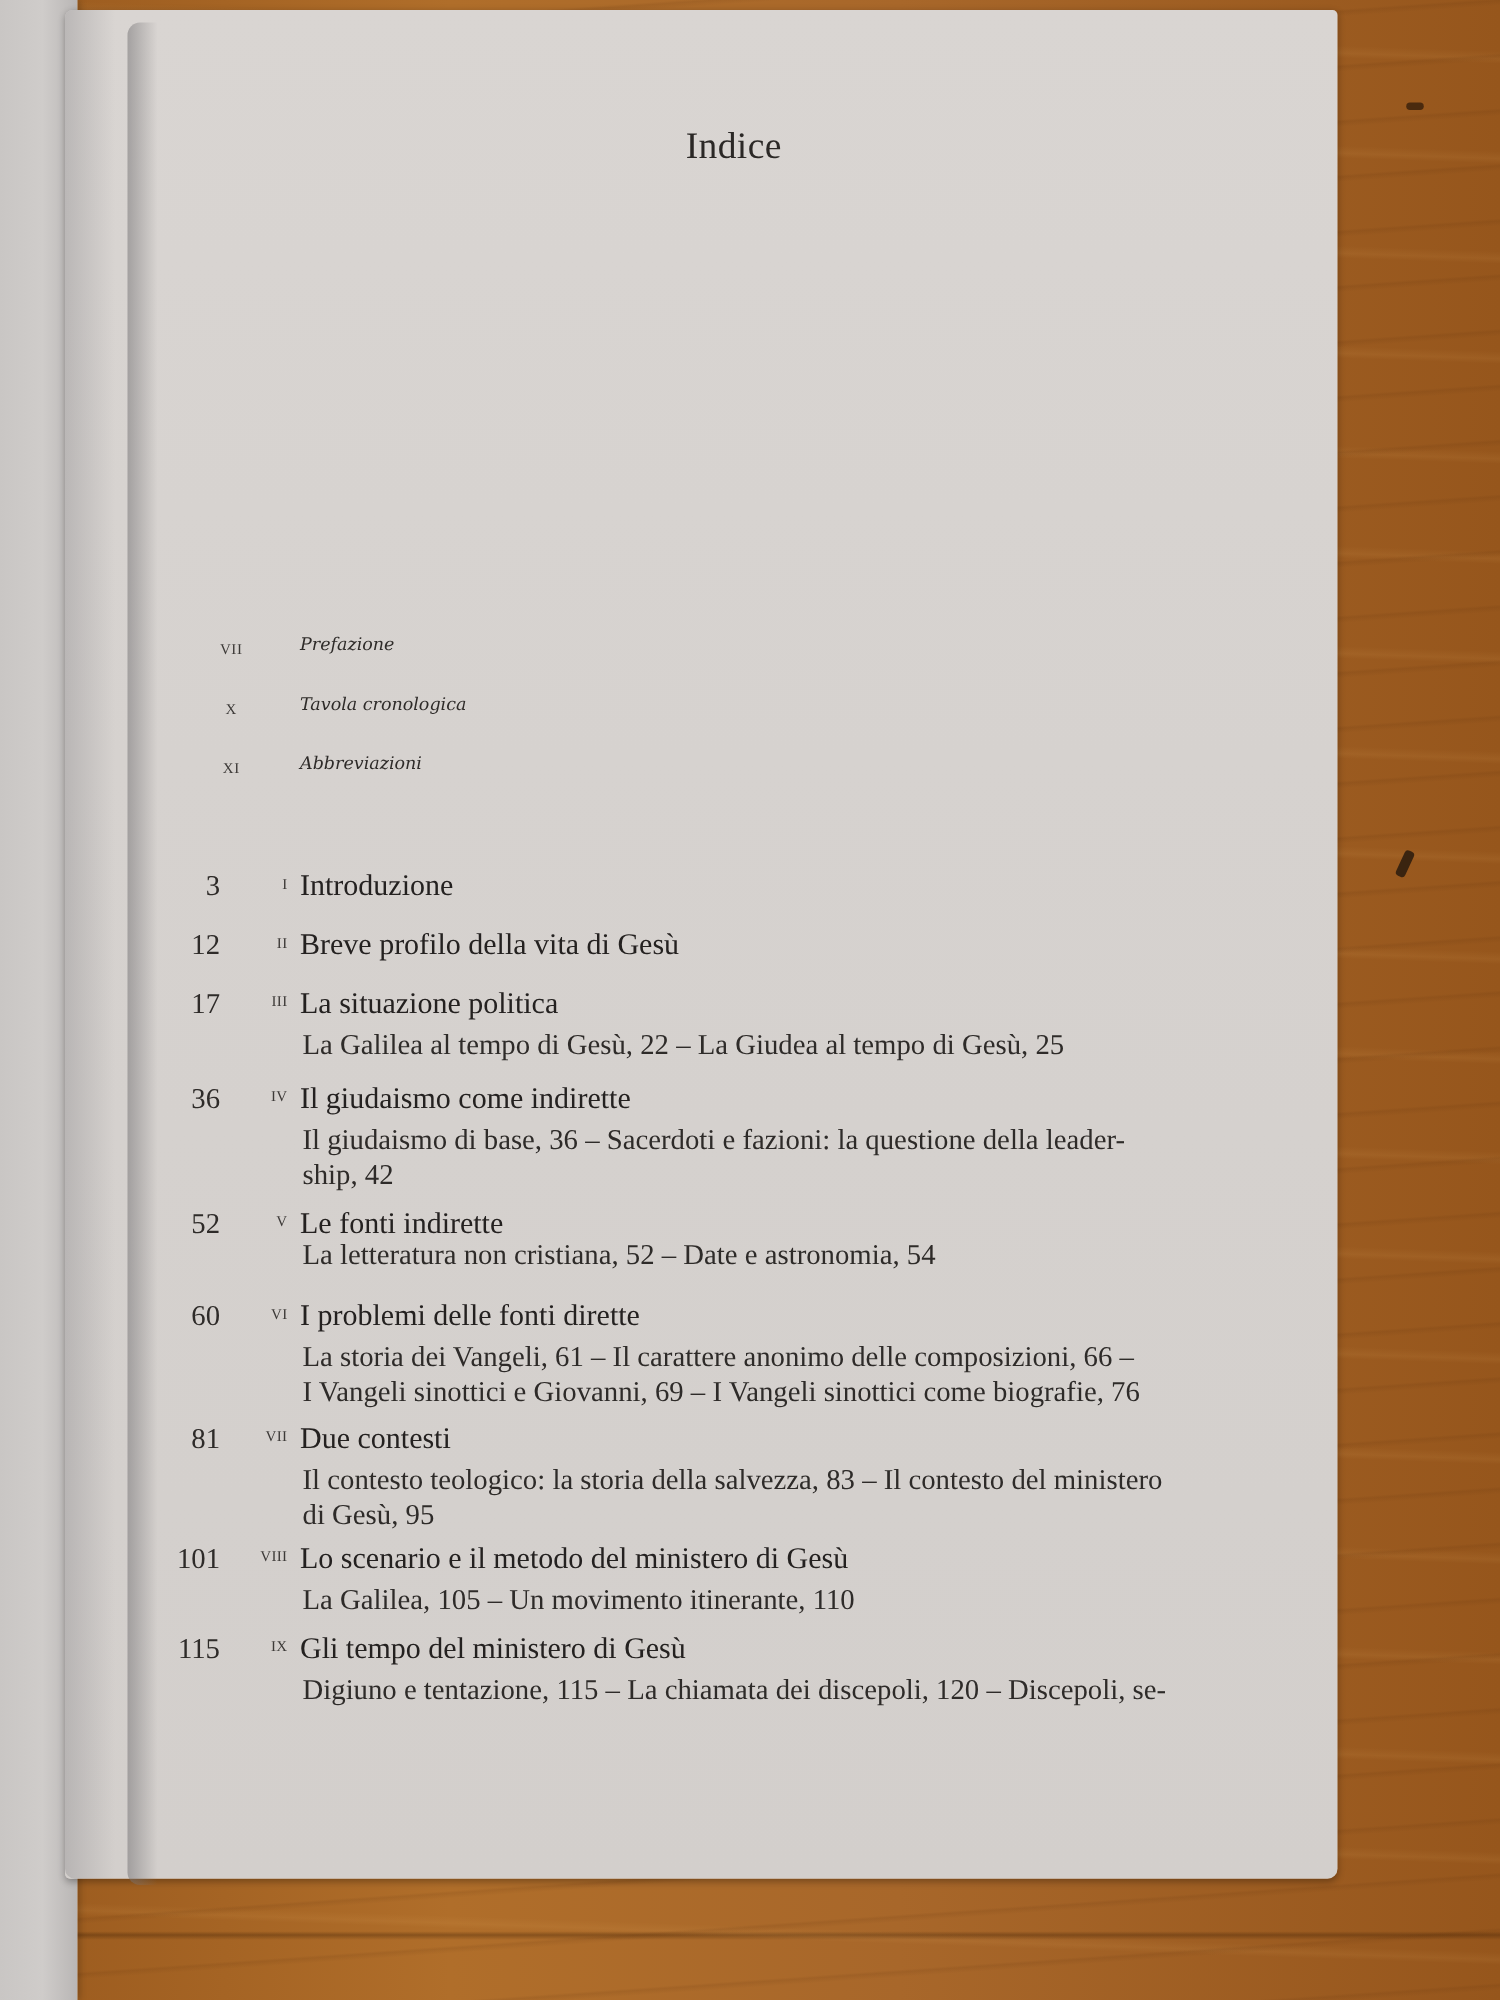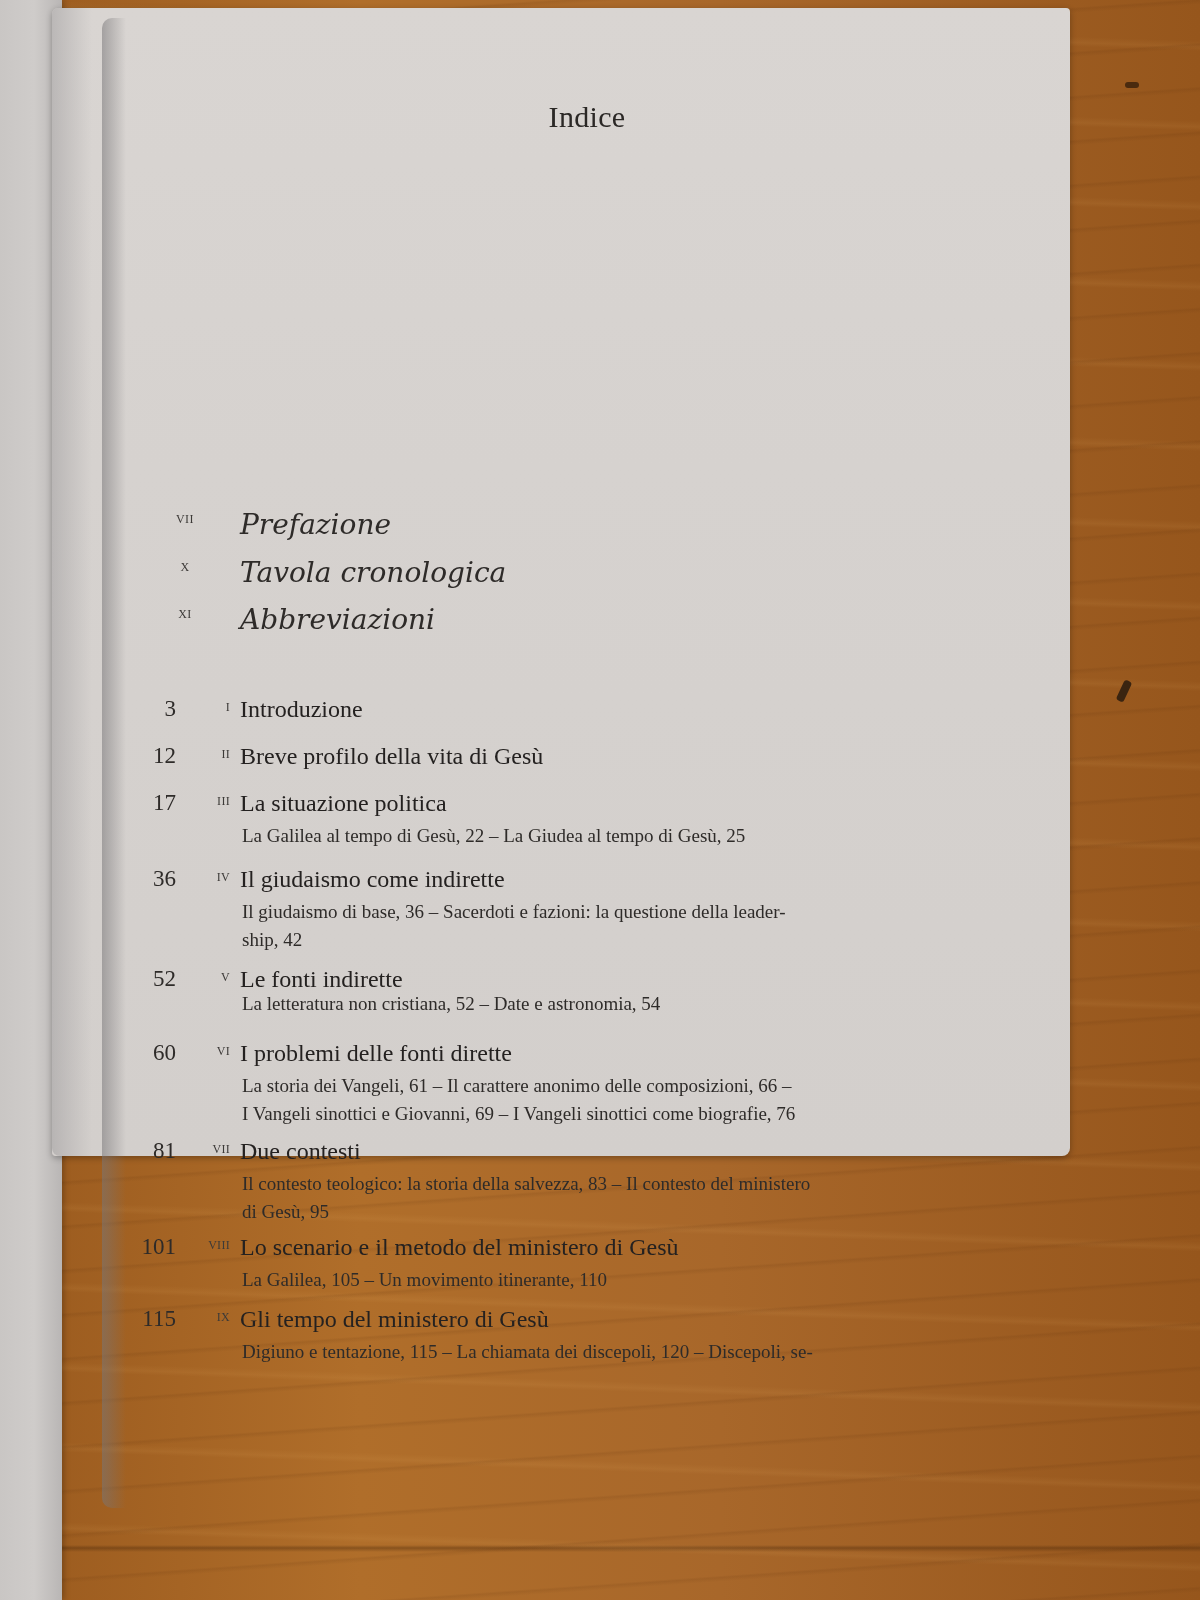--- a/index.html
+++ b/index.html
@@ -34,21 +34,21 @@
   .binding-shadow {
     position: absolute;
     left: 50px; top: 10px;
     width: 24px; height: 1490px;
     background: linear-gradient(90deg, rgba(120,118,120,0.55), rgba(200,198,198,0.0));
     border-radius: 10px 0 0 10px;
   }
   .page {
     position: absolute;
     left: 52px; top: 8px;
-    width: 1018px; height: 1148px;
+    width: 1018px; height: 1495px;
     background: linear-gradient(180deg, #d9d5d2 0%, #d6d2cf 40%, #d3cfcc 100%);
     border-radius: 6px 4px 8px 4px;
     box-shadow: 0 2px 6px rgba(0,0,0,0.3);
   }
   .page::before {
     content: "";
     position: absolute; left: 0; top: 0; width: 40px; height: 100%;
     background: linear-gradient(90deg, rgba(150,148,150,0.45), rgba(210,206,203,0));
     border-radius: 6px 0 0 8px;
   }
@@ -76,21 +76,21 @@
     letter-spacing: 0.5px;
     color: #3d3a38;
     font-variant: small-caps;
     text-transform: lowercase;
   }
   .fm-label {
     position: absolute;
     left: 188px;
     font-family: "DejaVu Serif", serif;
     font-style: italic;
-    font-size: 28px;
+    font-size: 14px;
     color: #2e2b29;
   }
   .ch-page {
     position: absolute;
     left: 82px; width: 42px;
     text-align: right;
     font-family: "Liberation Serif", serif;
     font-size: 23px;
     color: #2e2b29;
   }
@@ -111,21 +111,21 @@
     font-family: "Liberation Serif", serif;
     font-size: 24px;
     color: #242120;
     white-space: nowrap;
   }
   .ch-sub {
     position: absolute;
     left: 190px;
     width: 680px;
     font-family: "Liberation Serif", serif;
-    font-size: 19px;
+    font-size: 23px;
     line-height: 28px;
     color: #2e2b29;
   }
   .ch-sub span { display: block; white-space: nowrap; }
   .pen-mark {
     position: absolute;
     left: 1120px; top: 680px;
     width: 8px; height: 22px;
     background: #3a2410;
     transform: rotate(25deg);

